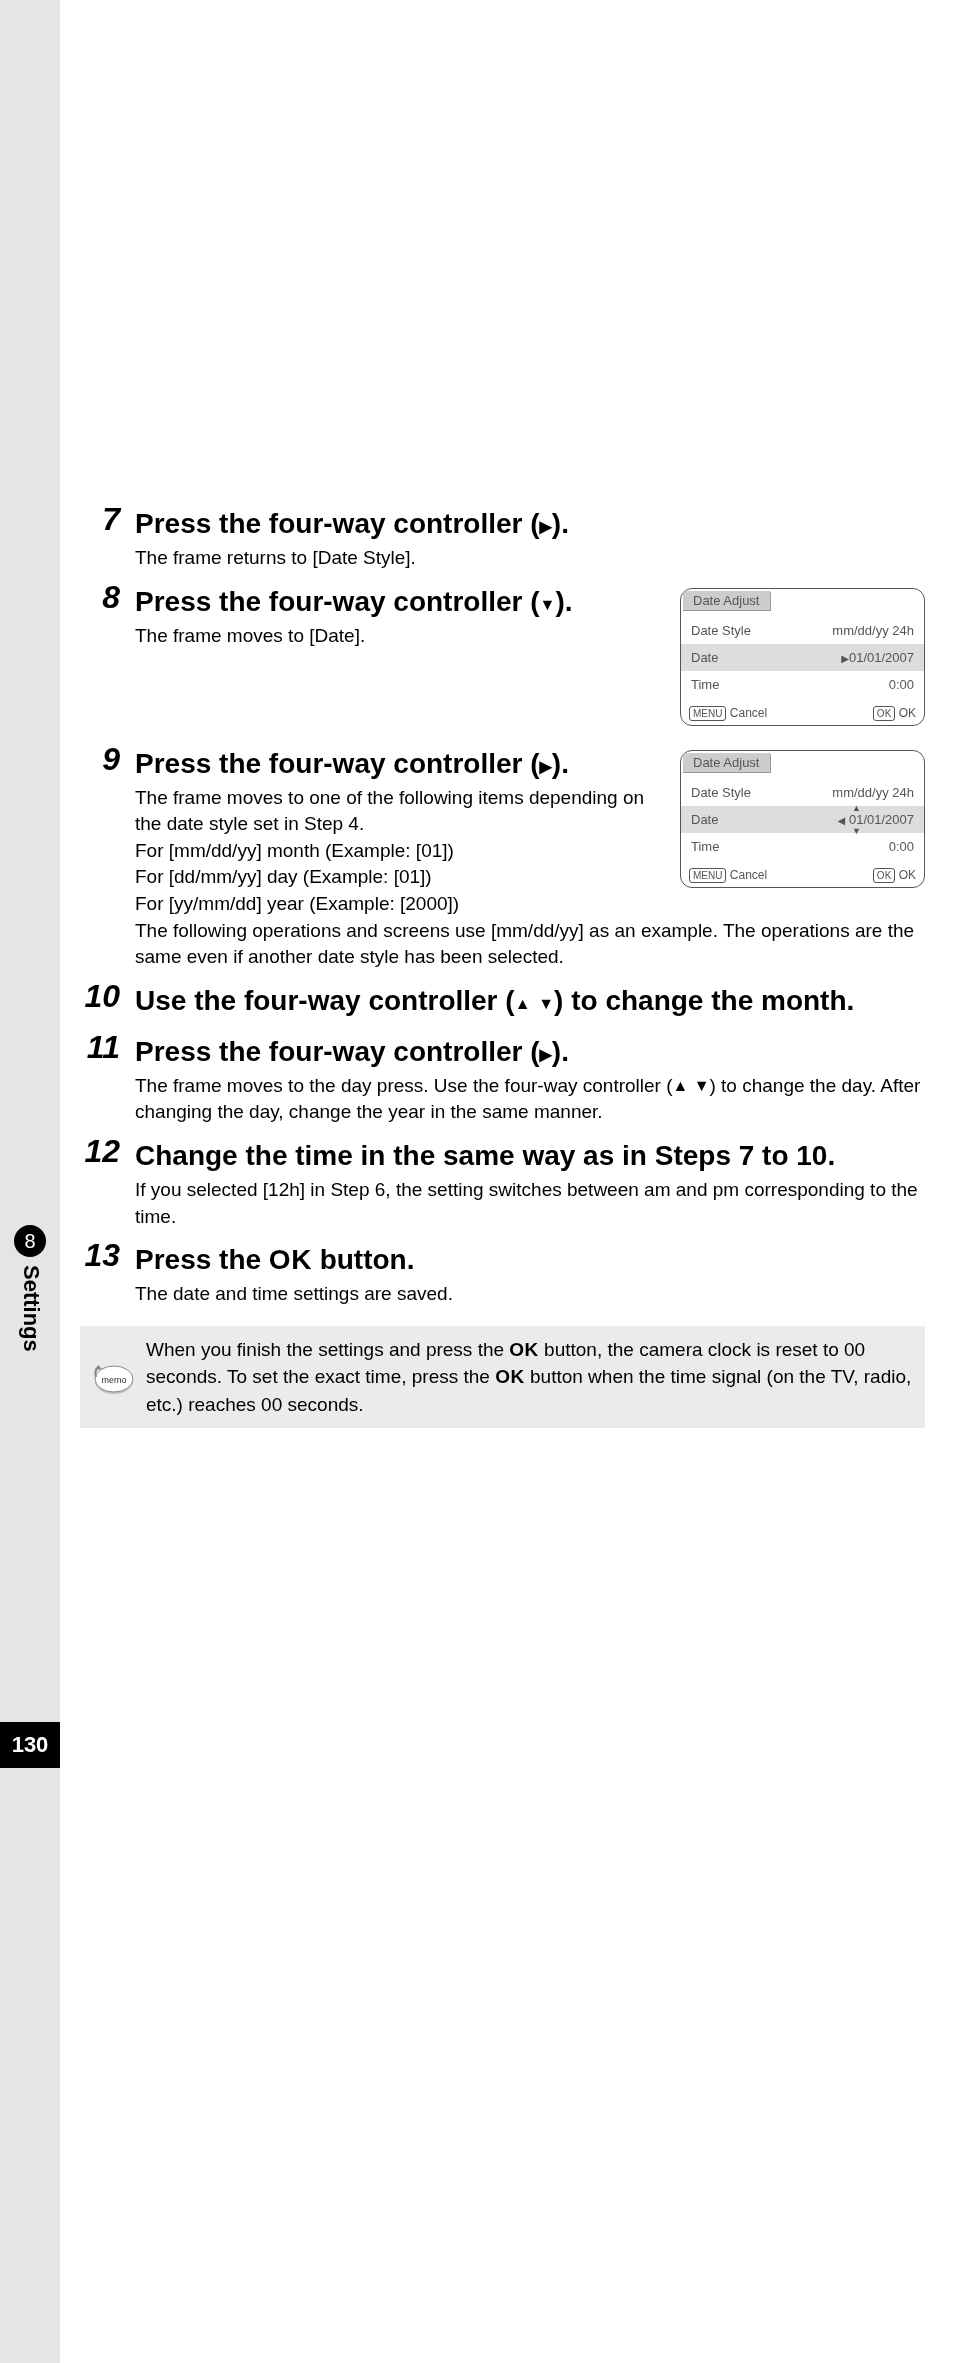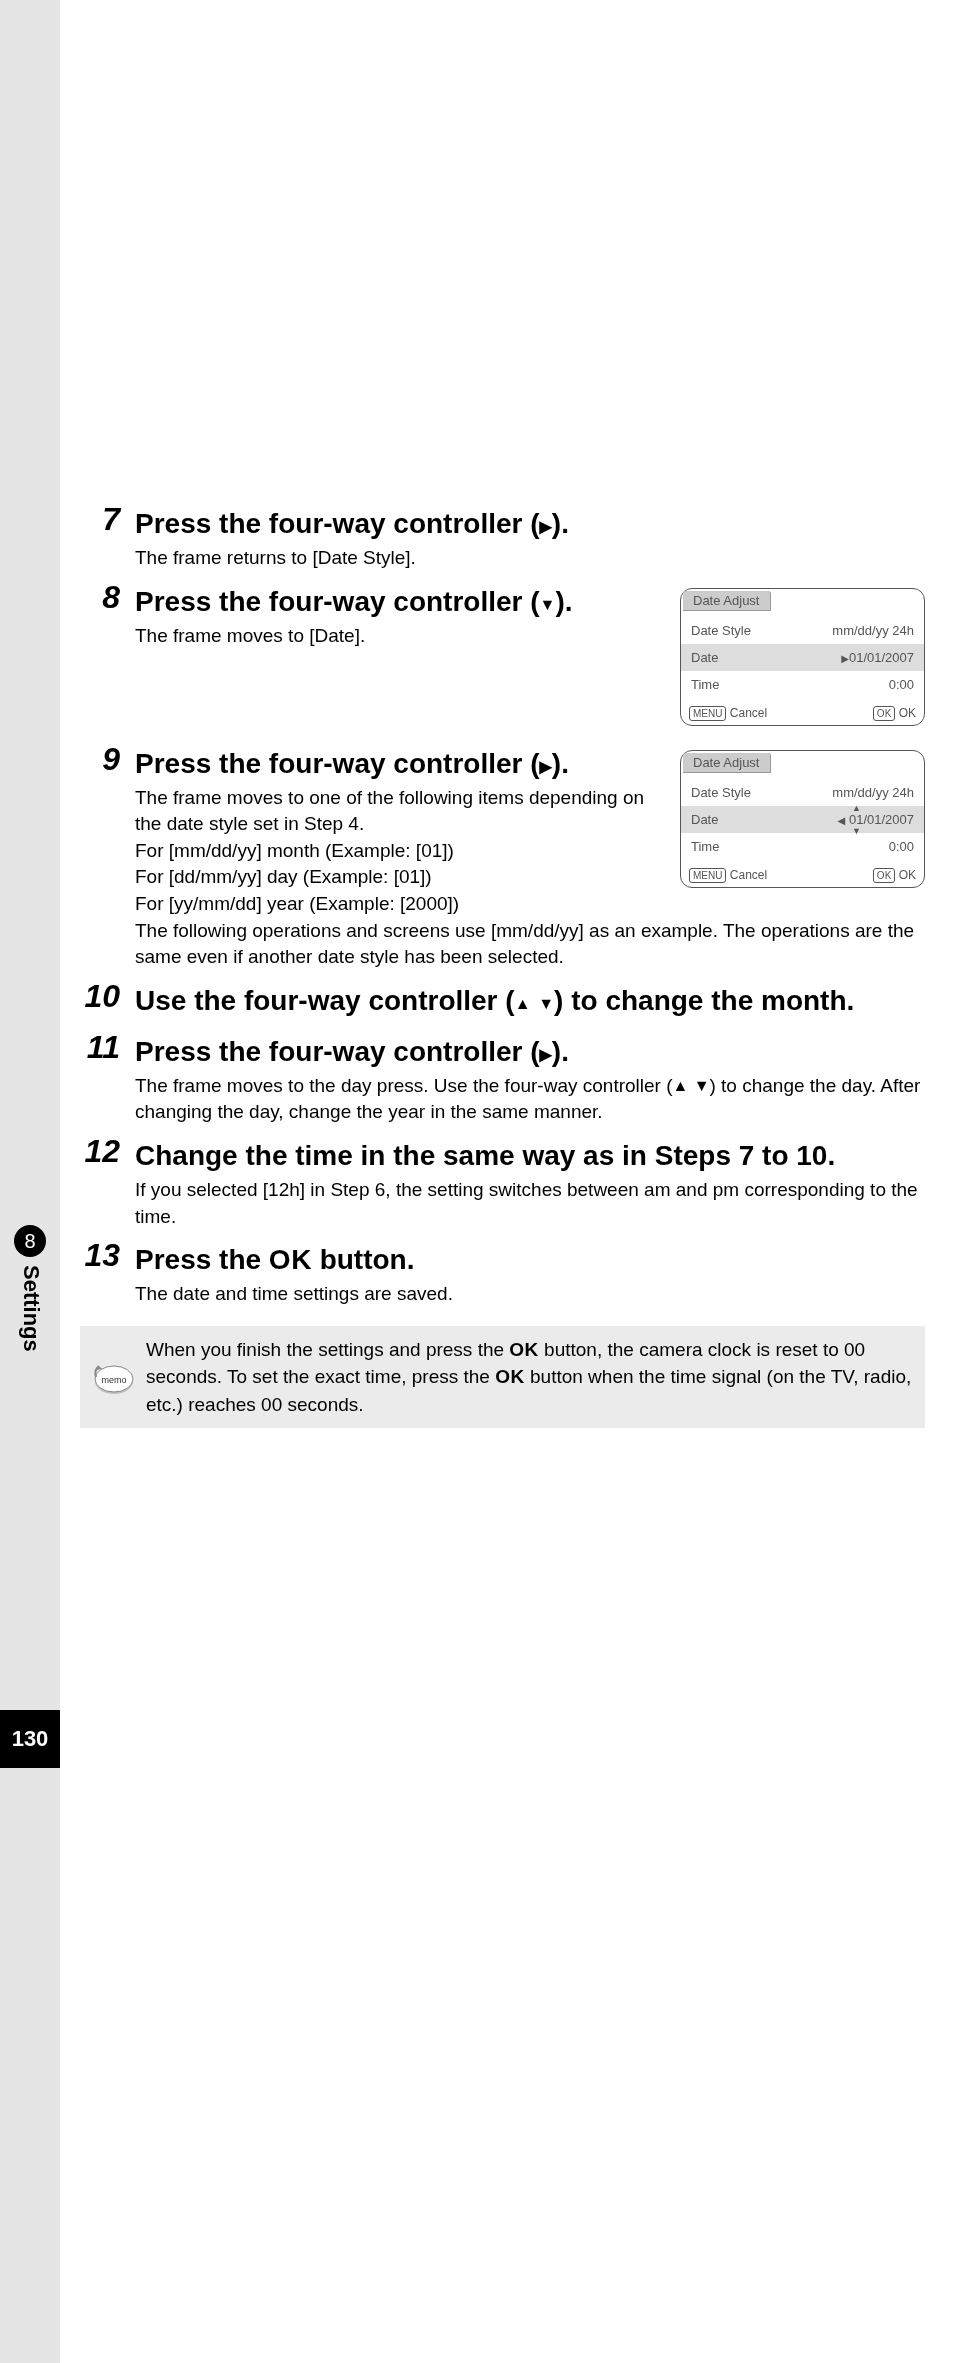--- a/index.html
+++ b/index.html
@@ -40,21 +40,21 @@
       top: 1265px;
       writing-mode: vertical-rl;
       font-weight: bold;
       font-size: 22px;
     }
     .page-number-box {
       position: absolute;
       left: 0;
       bottom: 595px;
       width: 60px;
-      height: 58px;
+      height: 46px;
       background: #000;
       color: #fff;
       display: flex;
       align-items: center;
       justify-content: center;
       font-weight: bold;
       font-size: 22px;
     }
     .content {
       position: absolute;

